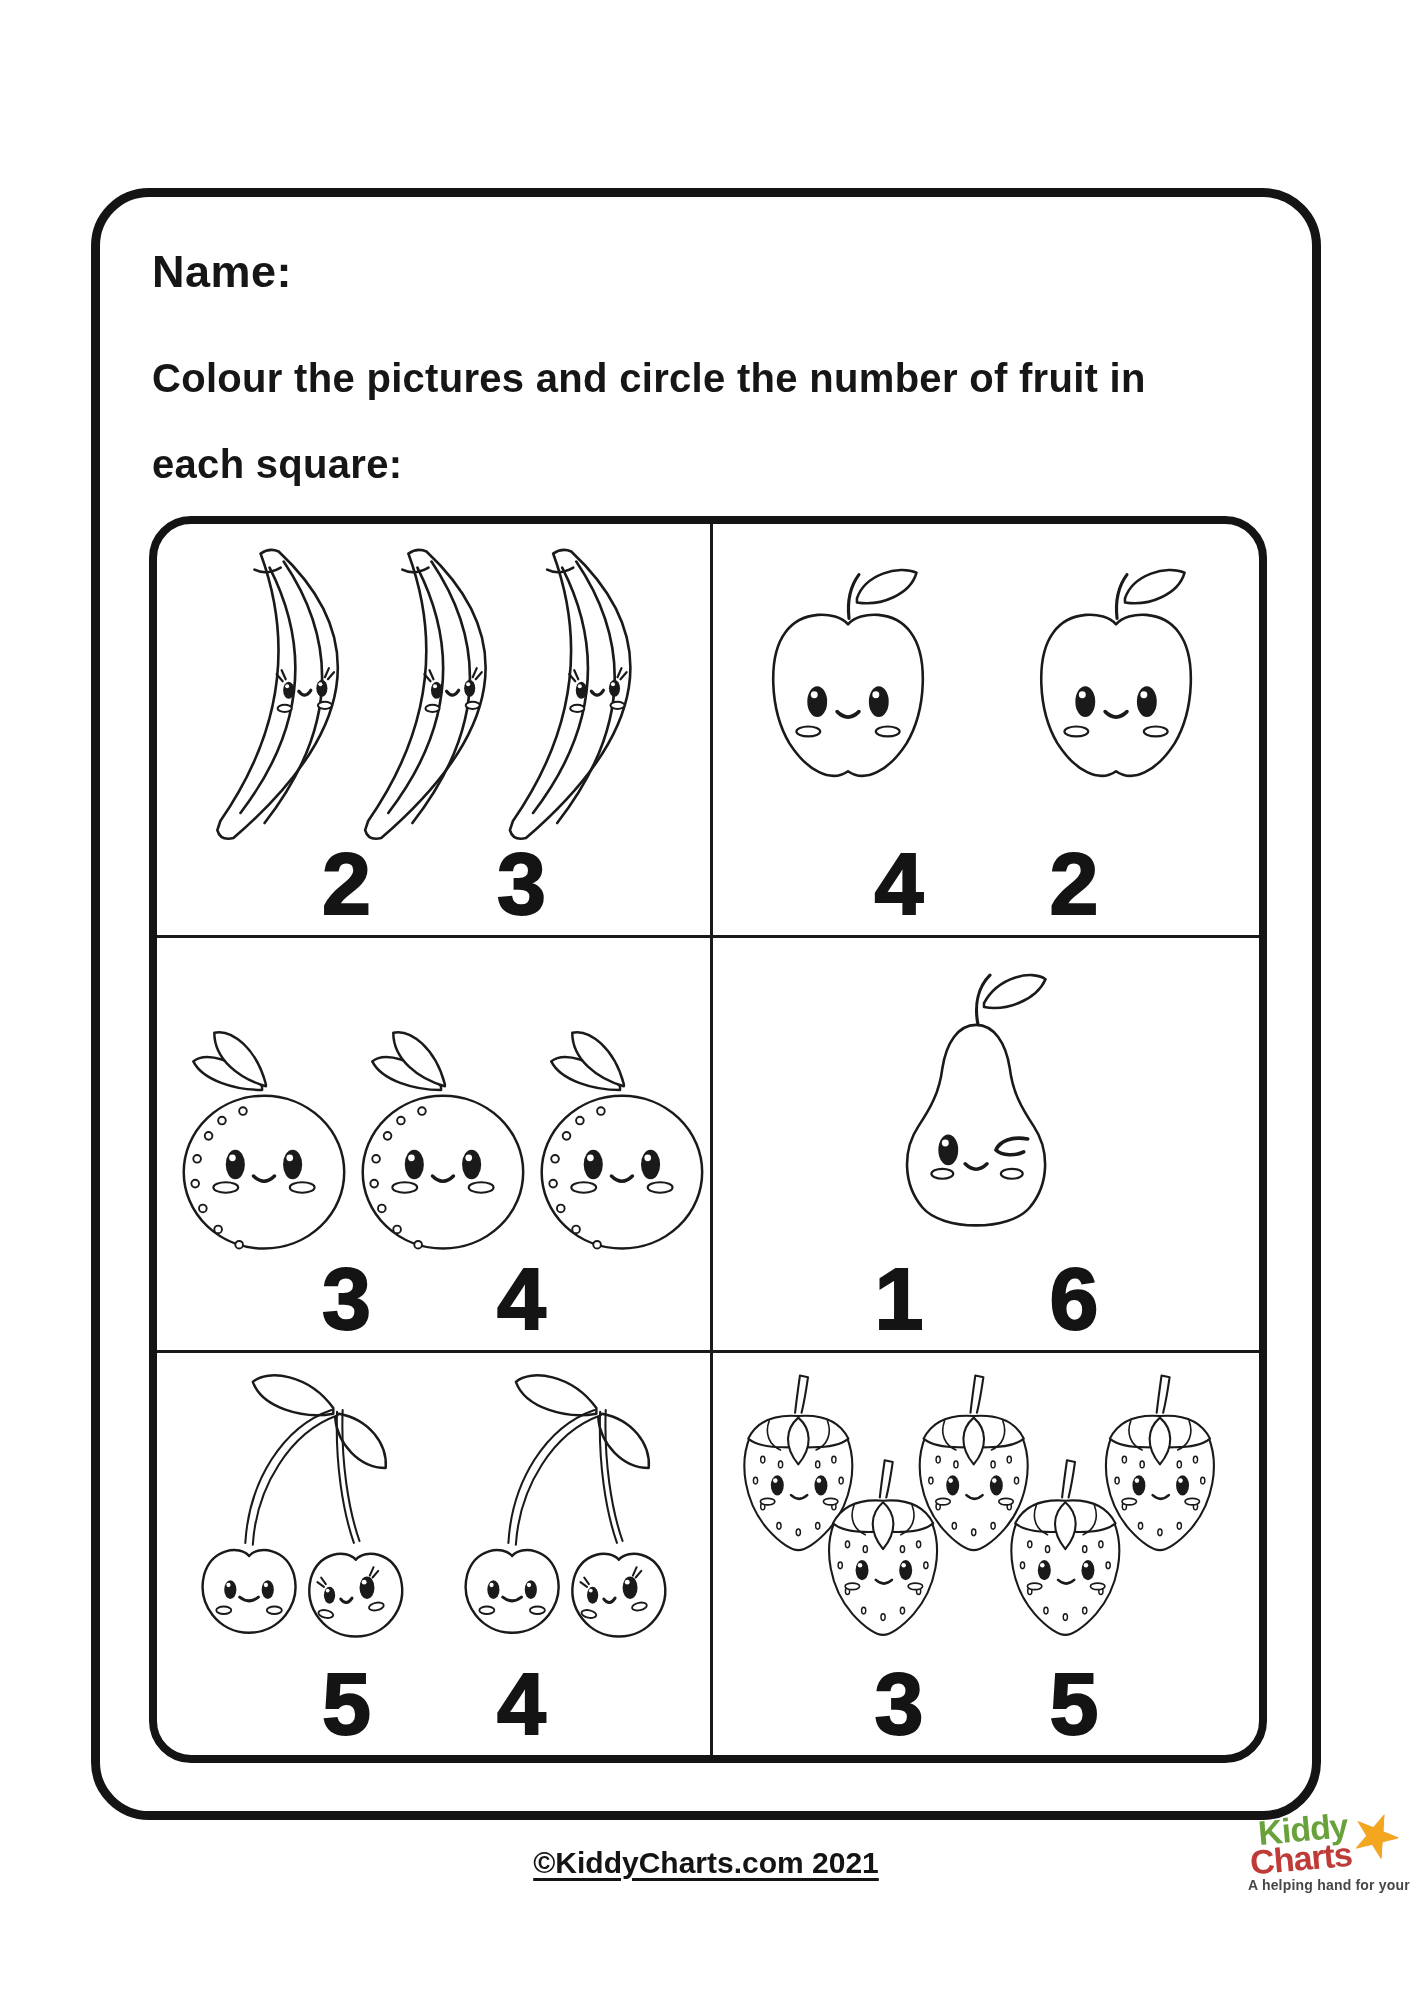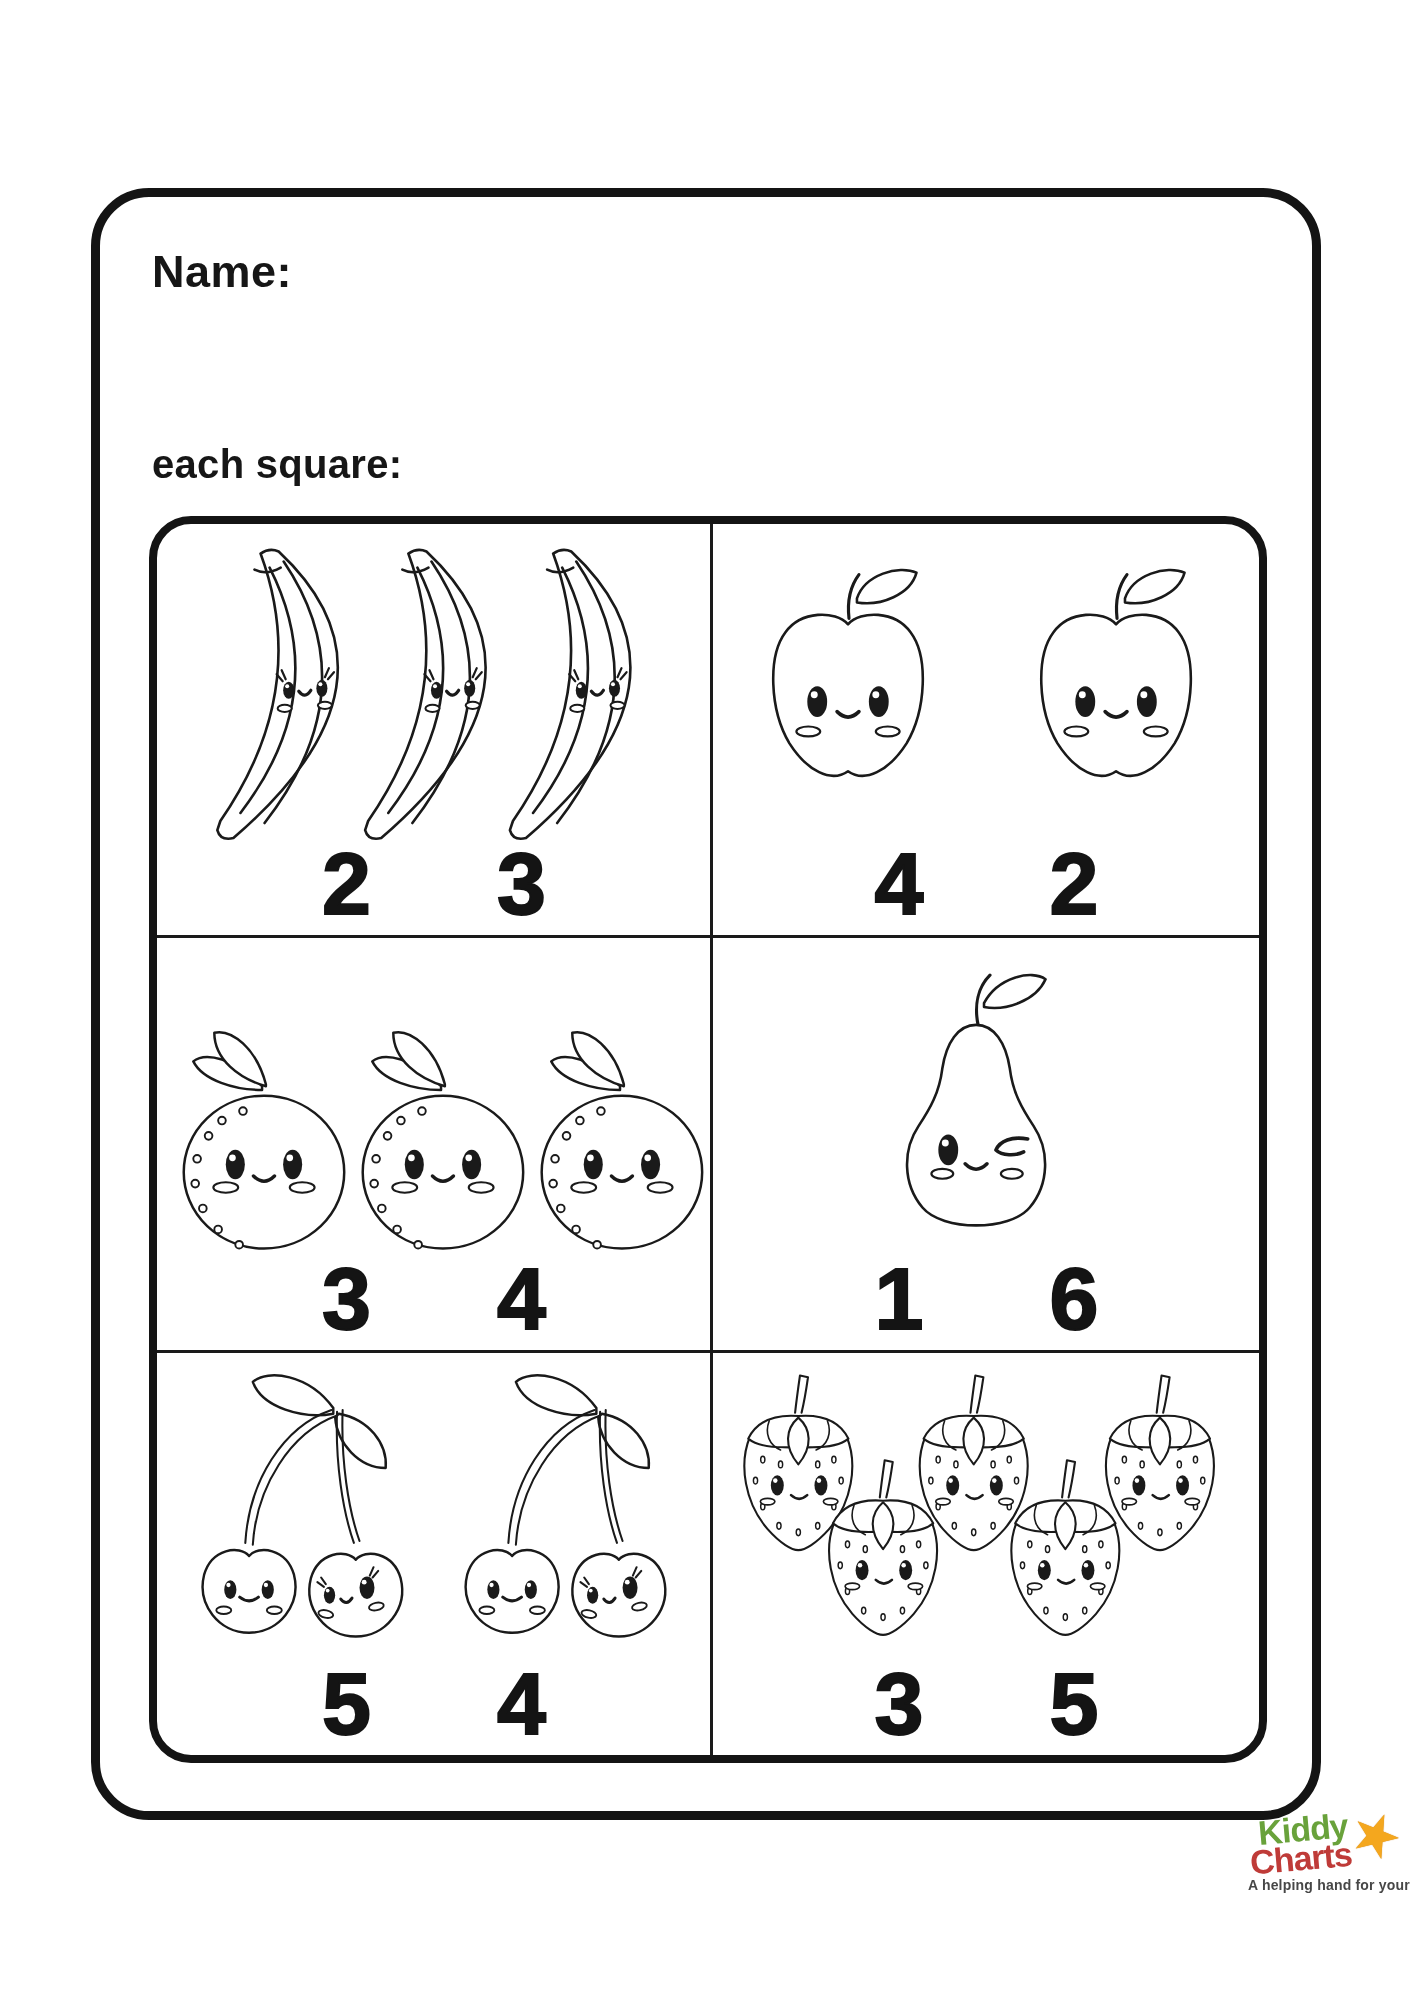--- a/index.html
+++ b/index.html
@@ -64,20 +64,21 @@
     white-space:nowrap; letter-spacing:0.2px;
   }
 </style>
 </head>
 <body>
 
 <div class="page">
   <div class="frame"></div>
 
   <div class="name-label">Name:</div>
+  <div class="instr instr1">Colour the pictures and circle the number of fruit in</div>
   <div class="instr instr2">each square:</div>
 
   <div class="grid">
       <div class="cell colL rowT">
         <svg class="art" viewBox="0 0 550 408" preserveAspectRatio="xMidYMid meet" stroke="#1a1a1a" stroke-width="2.6" stroke-linecap="round" stroke-linejoin="round" fill="none">
           <g transform="translate(33,15) scale(1)">
     <path d="M70 14 Q120 150 30 280 L27 289 Q30 300 43 297 Q225 140 88 12 Q79 8 70 14 Z" fill="#fff"></path>
     <path d="M64 30 Q76 36 90 28" fill="none"></path>
     <path d="M79 28 Q142 152 50 272" fill="none"></path>
     <path d="M93 22 Q178 148 74 282" fill="none"></path>
@@ -447,20 +448,21 @@
     <ellipse cx="126" cy="162" rx="9" ry="4" fill="#fff" stroke-width="2"></ellipse>
           </g>
         </svg>
         <div class="nums">
           <span class="num">3</span>
           <span class="num">5</span>
         </div>
       </div>
     </div>
 
+  <div class="footer">©KiddyCharts.com 2021</div>
 
   <div class="logo">
     <span class="star" style="color: rgb(244, 167, 30);">★</span>
     <div class="lk" style="color: rgb(105, 162, 59);">Kiddy</div>
     <div class="lc" style="color: rgb(191, 59, 56);">Charts</div>
     <div class="lt">A helping hand for your little stars</div>
   </div>
 </div>
 
 </body></html>

